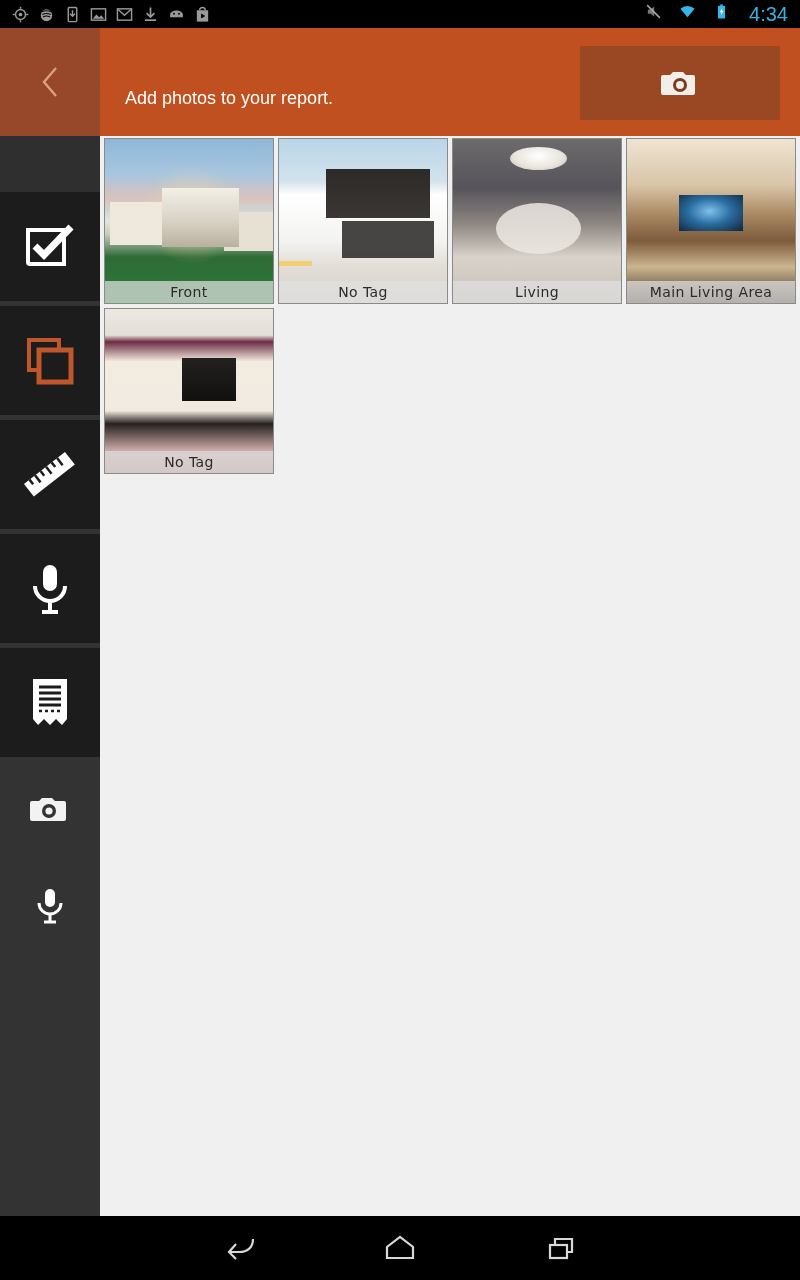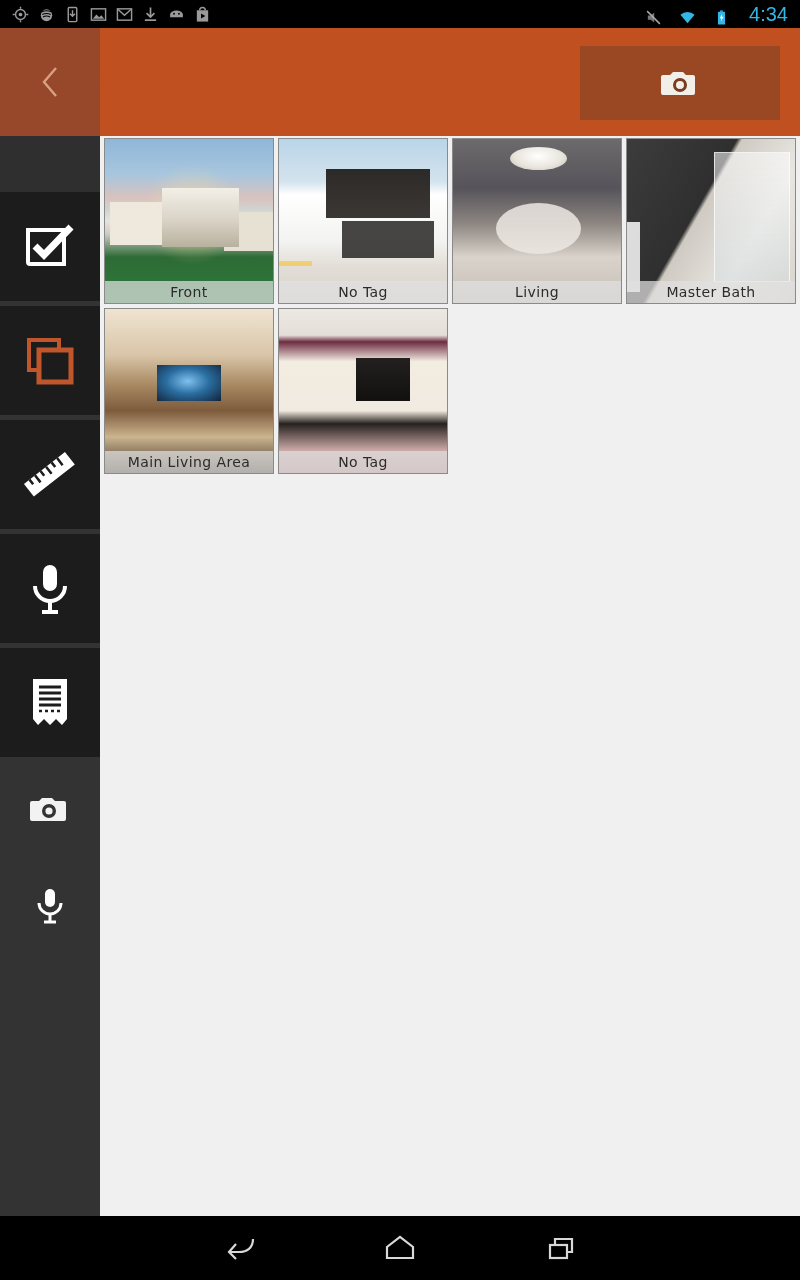--- a/index.html
+++ b/index.html
@@ -9,21 +9,21 @@
     font-family:"Liberation Sans", sans-serif;
     overflow:hidden;
   }
 
   
   #status-bar{
     position:absolute; top:0; left:0; width:800px; height:28px;
     background:#000; display:flex; align-items:center;
   }
   #status-left{ display:flex; align-items:center; gap:9px; padding-left:12px; }
-  #status-right{ margin-left:auto; display:flex; align-items:flex-end; gap:17px; padding-right:12px;}
+  #status-right{ margin-left:auto; display:flex; align-items:flex-start; gap:17px; padding-right:12px;}
   .sb-icon{ width:17px; height:17px; display:block; }
   #status-clock{
     color:#33b5e5; font-size:20px; letter-spacing:0px; font-weight:400;
     font-family:"Liberation Sans", sans-serif; padding-left:2px;
   }
 
   
   #header-bar{
     position:absolute; top:28px; left:0; width:800px; height:108px;
   }
@@ -217,20 +217,21 @@
   </div>
 </div>
 
 <div id="header-bar">
   <div id="back-panel">
     <svg width="26" height="40" viewBox="0 0 26 40">
       <path d="M19 6 L7 20 L19 34" fill="none" stroke="#d9a183" stroke-width="2.4"></path>
     </svg>
   </div>
   <div id="header-main">
+    <div id="page-subtitle">Add photos to your report.</div>
     <div id="camera-button">
       <svg width="38" height="32" viewBox="0 0 38 32">
         <path d="M2 8h7l3-3h10l3 3h7a2 2 0 0 1 2 2v16a2 2 0 0 1-2 2H2a2 2 0 0 1-2-2V10a2 2 0 0 1 2-2z" fill="#f2efe9"></path>
         <circle cx="19" cy="18" r="7" fill="#7a3c1e"></circle>
         <circle cx="19" cy="18" r="4" fill="#f2efe9"></circle>
         <circle cx="31.5" cy="10.5" r="1.6" fill="#f2efe9"></circle>
       </svg>
     </div>
   </div>
   <div id="header-notch"></div>
@@ -305,24 +306,20 @@
     </div>
     <div class="photo-card">
       <div class="photo-art art-modern"></div>
       <div class="photo-label">No Tag</div>
     </div>
     <div class="photo-card">
       <div class="photo-art art-bedroom"></div>
       <div class="photo-label">Living</div>
     </div>
     <div class="photo-card">
-      <div class="photo-art art-bath"></div>
-      <div class="photo-label">Master Bath</div>
-    </div>
-    <div class="photo-card">
       <div class="photo-art art-living"></div>
       <div class="photo-label">Main Living Area</div>
     </div>
     <div class="photo-card">
       <div class="photo-art art-notag2"></div>
       <div class="photo-label">No Tag</div>
     </div>
   </div>
 </div>
 

